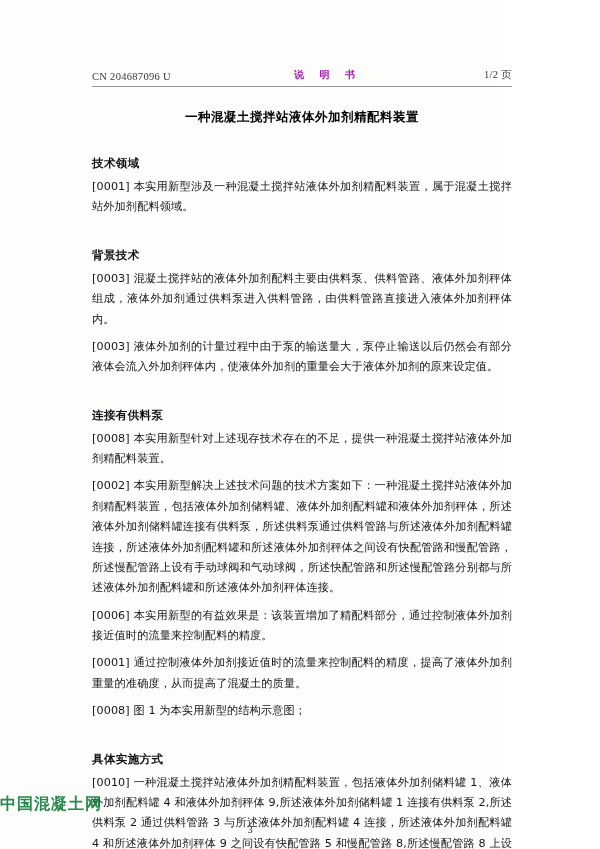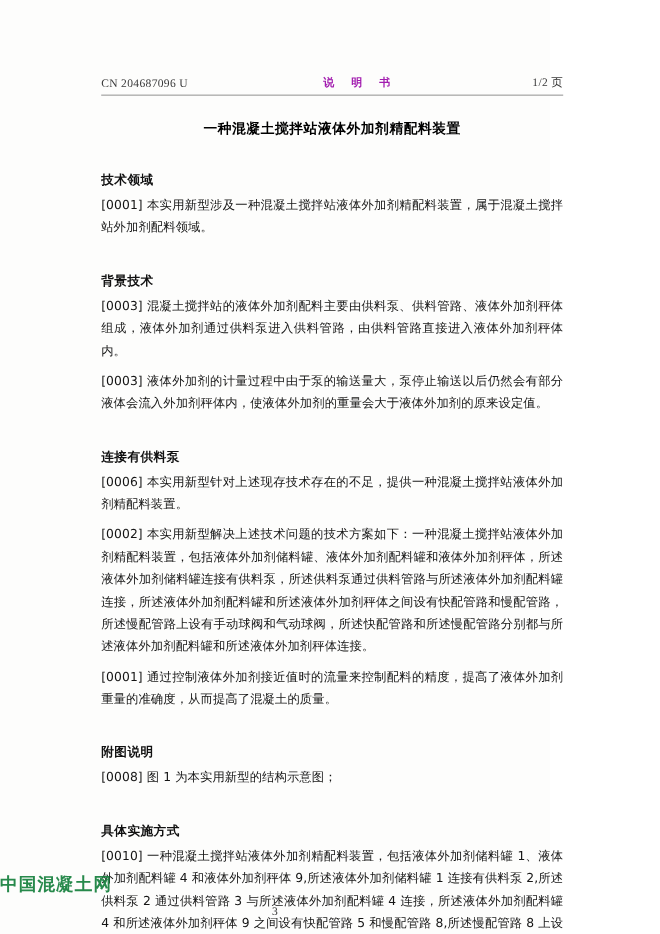--- a/index.html
+++ b/index.html
@@ -122,25 +122,25 @@
     <div class="doc-title">一种混凝土搅拌站液体外加剂精配料装置</div>
 
     <div class="section-head">技术领域</div>
     <div class="para">[0001]    本实用新型涉及一种混凝土搅拌站液体外加剂精配料装置，属于混凝土搅拌站外加剂配料领域。</div>
 
     <div class="section-head">背景技术</div>
     <div class="para">[0003]    混凝土搅拌站的液体外加剂配料主要由供料泵、供料管路、液体外加剂秤体组成，液体外加剂通过供料泵进入供料管路，由供料管路直接进入液体外加剂秤体内。</div>
     <div class="para">[0003]    液体外加剂的计量过程中由于泵的输送量大，泵停止输送以后仍然会有部分液体会流入外加剂秤体内，使液体外加剂的重量会大于液体外加剂的原来设定值。</div>
 
     <div class="section-head">连接有供料泵</div>
-    <div class="para">[0006]    本实用新型针对上述现存技术存在的不足，提供一种混凝土搅拌站液体外加剂精配料装置。</div>
+    <div class="para">[0008]    本实用新型针对上述现存技术存在的不足，提供一种混凝土搅拌站液体外加剂精配料装置。</div>
     <div class="para">[0002]    本实用新型解决上述技术问题的技术方案如下：一种混凝土搅拌站液体外加剂精配料装置，包括液体外加剂储料罐、液体外加剂配料罐和液体外加剂秤体，所述液体外加剂储料罐连接有供料泵，所述供料泵通过供料管路与所述液体外加剂配料罐连接，所述液体外加剂配料罐和所述液体外加剂秤体之间设有快配管路和慢配管路，所述慢配管路上设有手动球阀和气动球阀，所述快配管路和所述慢配管路分别都与所述液体外加剂配料罐和所述液体外加剂秤体连接。</div>
+    <div class="para">[0006]    本实用新型的有益效果是：该装置增加了精配料部分，通过控制液体外加剂接近值时的流量来控制配料的精度。</div>
     <div class="para">[0001]    通过控制液体外加剂接近值时的流量来控制配料的精度，提高了液体外加剂重量的准确度，从而提高了混凝土的质量。</div>
 
-    <div class="section-head">附图说明</div>
     <div class="para">[0008]    图 1 为本实用新型的结构示意图；</div>
 
     <div class="section-head">具体实施方式</div>
     <div class="para">[0010]    一种混凝土搅拌站液体外加剂精配料装置，包括液体外加剂储料罐 1、液体外加剂配料罐 4 和液体外加剂秤体 9,所述液体外加剂储料罐 1 连接有供料泵 2,所述供料泵 2 通过供料管路 3 与所述液体外加剂配料罐 4 连接，所述液体外加剂配料罐 4 和所述液体外加剂秤体 9 之间设有快配管路 5 和慢配管路 8,所述慢配管路 8 上设有手动球阀 6 和气动球阀 7,所述快配管路 5 和所述慢配管路 8 分别都与所述液体外加剂配料罐 4 和所述液体外加剂秤体 9 连接。</div>
 
   </div>
 
   <div class="watermark">中国混凝土网</div>
   <div class="page-number">3</div>
 

